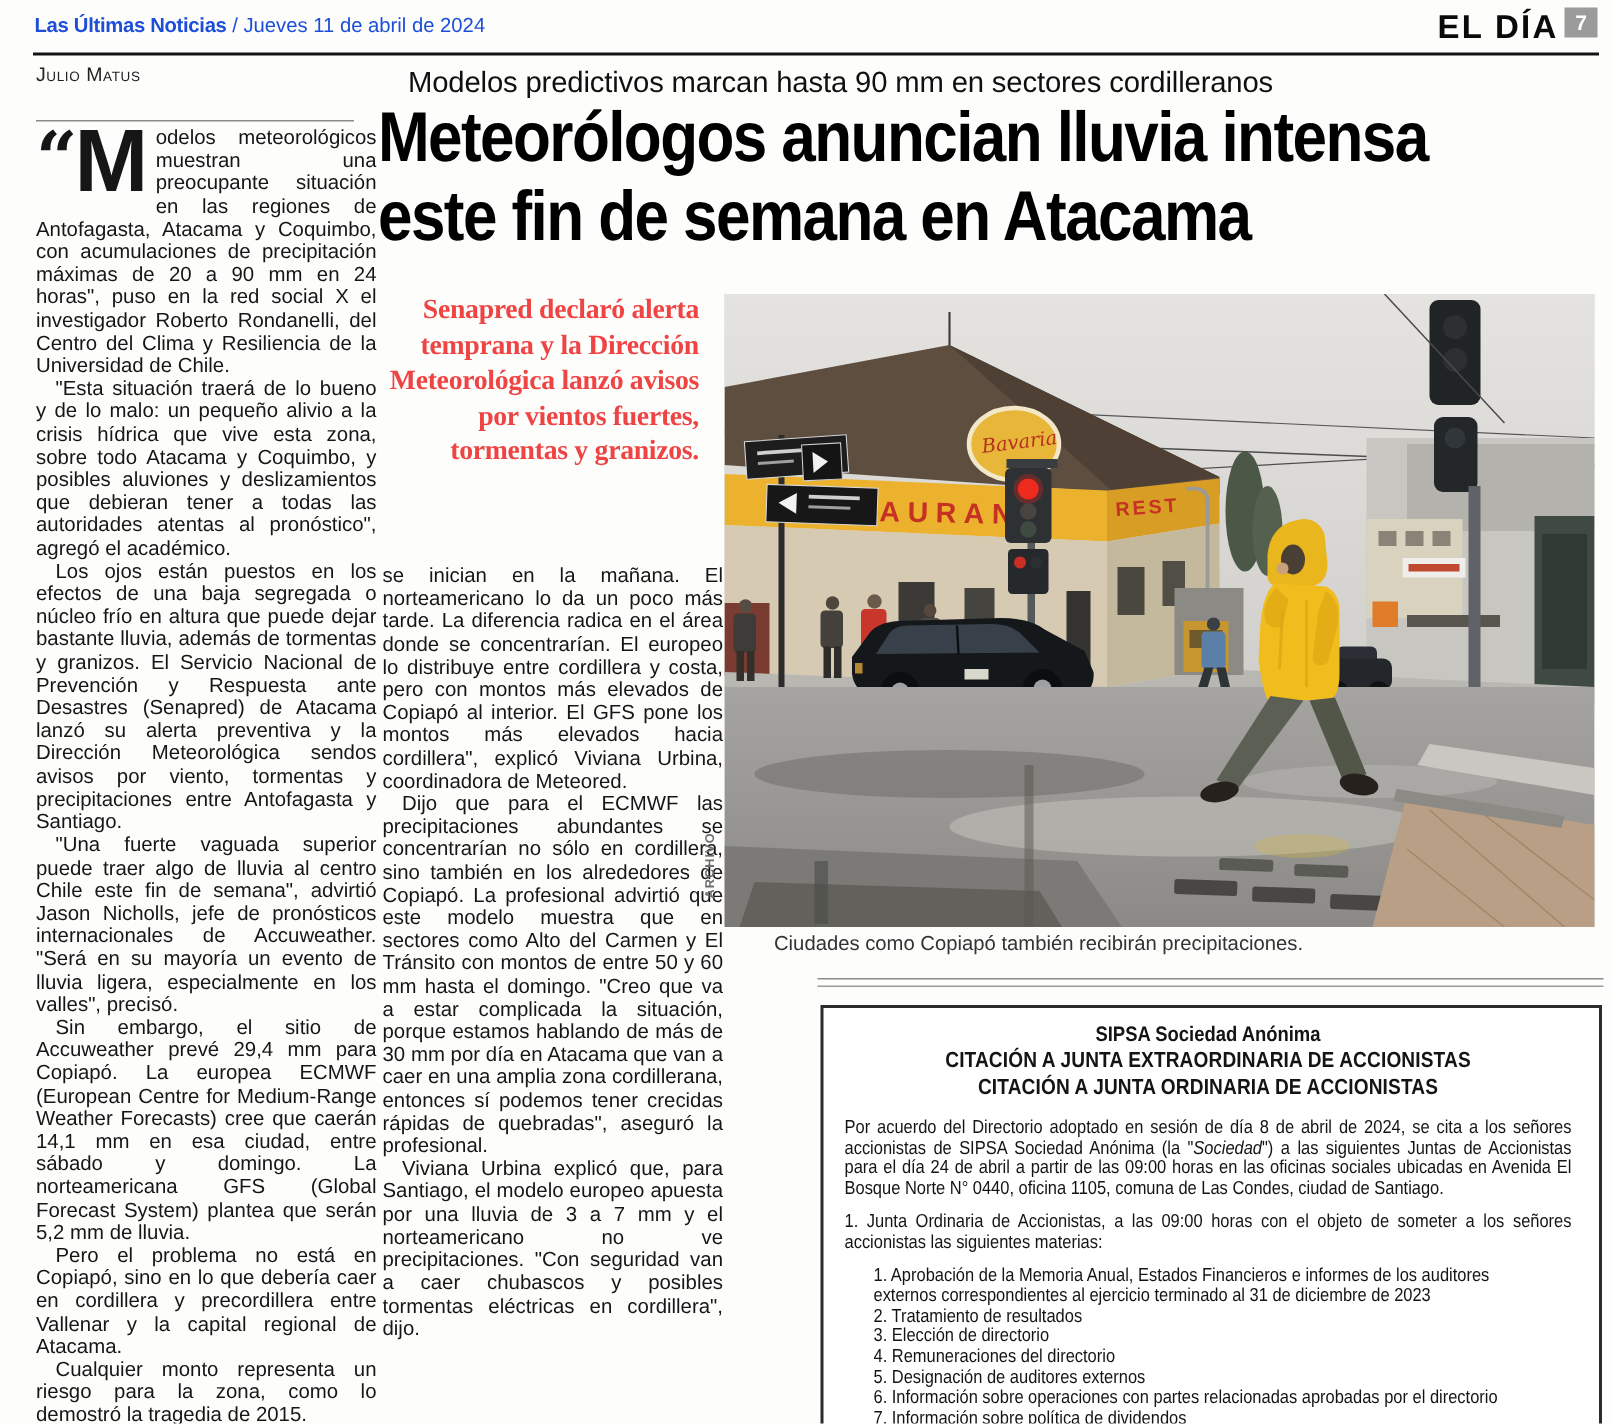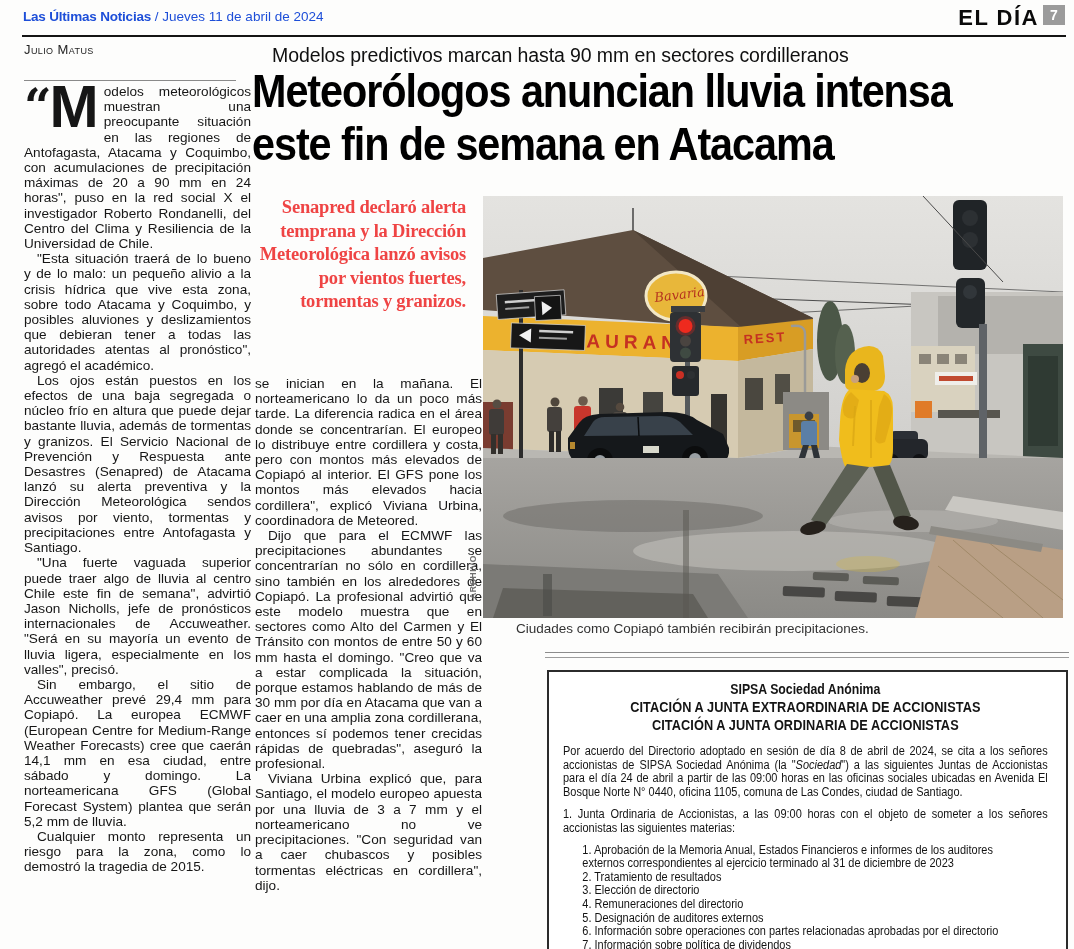--- a/index.html
+++ b/index.html
@@ -72,20 +72,21 @@
 </div>
 
 <div class="deck">Senapred declaró alerta temprana y la Dirección Meteorológica lanzó avisos por vientos fuertes, tormentas y granizos.</div>
 
 <div class="col col1">
   <p><span class="dcwrap"><span class="dc-quote">“</span><span class="dc-m">M</span></span><span>odelos meteorológicos muestran una preocupante situación en las regiones de Antofagasta, Atacama y Coquimbo, con acumulaciones de precipitación máximas de 20 a 90 mm en 24 horas", puso en la red social X el investigador Roberto Rondanelli, del Centro del Clima y Resiliencia de la Universidad de Chile.</span></p>
   <p class="ind">"Esta situación traerá de lo bueno y de lo malo: un pequeño alivio a la crisis hídrica que vive esta zona, sobre todo Atacama y Coquimbo, y posibles aluviones y deslizamientos que debieran tener a todas las autoridades atentas al pronóstico", agregó el académico.</p>
   <p class="ind">Los ojos están puestos en los efectos de una baja segregada o núcleo frío en altura que puede dejar bastante lluvia, además de tormentas y granizos. El Servicio Nacional de Prevención y Respuesta ante Desastres (Senapred) de Atacama lanzó su alerta preventiva y la Dirección Meteorológica sendos avisos por viento, tormentas y precipitaciones entre Antofagasta y Santiago.</p>
   <p class="ind">"Una fuerte vaguada superior puede traer algo de lluvia al centro Chile este fin de semana", advirtió Jason Nicholls, jefe de pronósticos internacionales de Accuweather. "Será en su mayoría un evento de lluvia ligera, especialmente en los valles", precisó.</p>
   <p class="ind">Sin embargo, el sitio de Accuweather prevé 29,4 mm para Copiapó. La europea ECMWF (European Centre for Medium-Range Weather Forecasts) cree que caerán 14,1 mm en esa ciudad, entre sábado y domingo. La norteamericana GFS (Global Forecast System) plantea que serán 5,2 mm de lluvia.</p>
+  <p class="ind">Pero el problema no está en Copiapó, sino en lo que debería caer en cordillera y precordillera entre Vallenar y la capital regional de Atacama.</p>
   <p class="ind">Cualquier monto representa un riesgo para la zona, como lo demostró la tragedia de 2015.</p>
 
 </div>
 
 <div class="col col2">
   <p>se inician en la mañana. El norteamericano lo da un poco más tarde. La diferencia radica en el área donde se concentrarían. El europeo lo distribuye entre cordillera y costa, pero con montos más elevados de Copiapó al interior. El GFS pone los montos más elevados hacia cordillera", explicó Viviana Urbina, coordinadora de Meteored.</p>
   <p class="ind">Dijo que para el ECMWF las precipitaciones abundantes se concentrarían no sólo en cordillera, sino también en los alrededores de Copiapó. La profesional advirtió que este modelo muestra que en sectores como Alto del Carmen y El Tránsito con montos de entre 50 y 60 mm hasta el domingo. "Creo que va a estar complicada la situación, porque estamos hablando de más de 30 mm por día en Atacama que van a caer en una amplia zona cordillerana, entonces sí podemos tener crecidas rápidas de quebradas", aseguró la profesional.</p>
   <p class="ind">Viviana Urbina explicó que, para Santiago, el modelo europeo apuesta por una lluvia de 3 a 7 mm y el norteamericano no ve precipitaciones. "Con seguridad van a caer chubascos y posibles tormentas eléctricas en cordillera", dijo.</p>
 </div>
 

